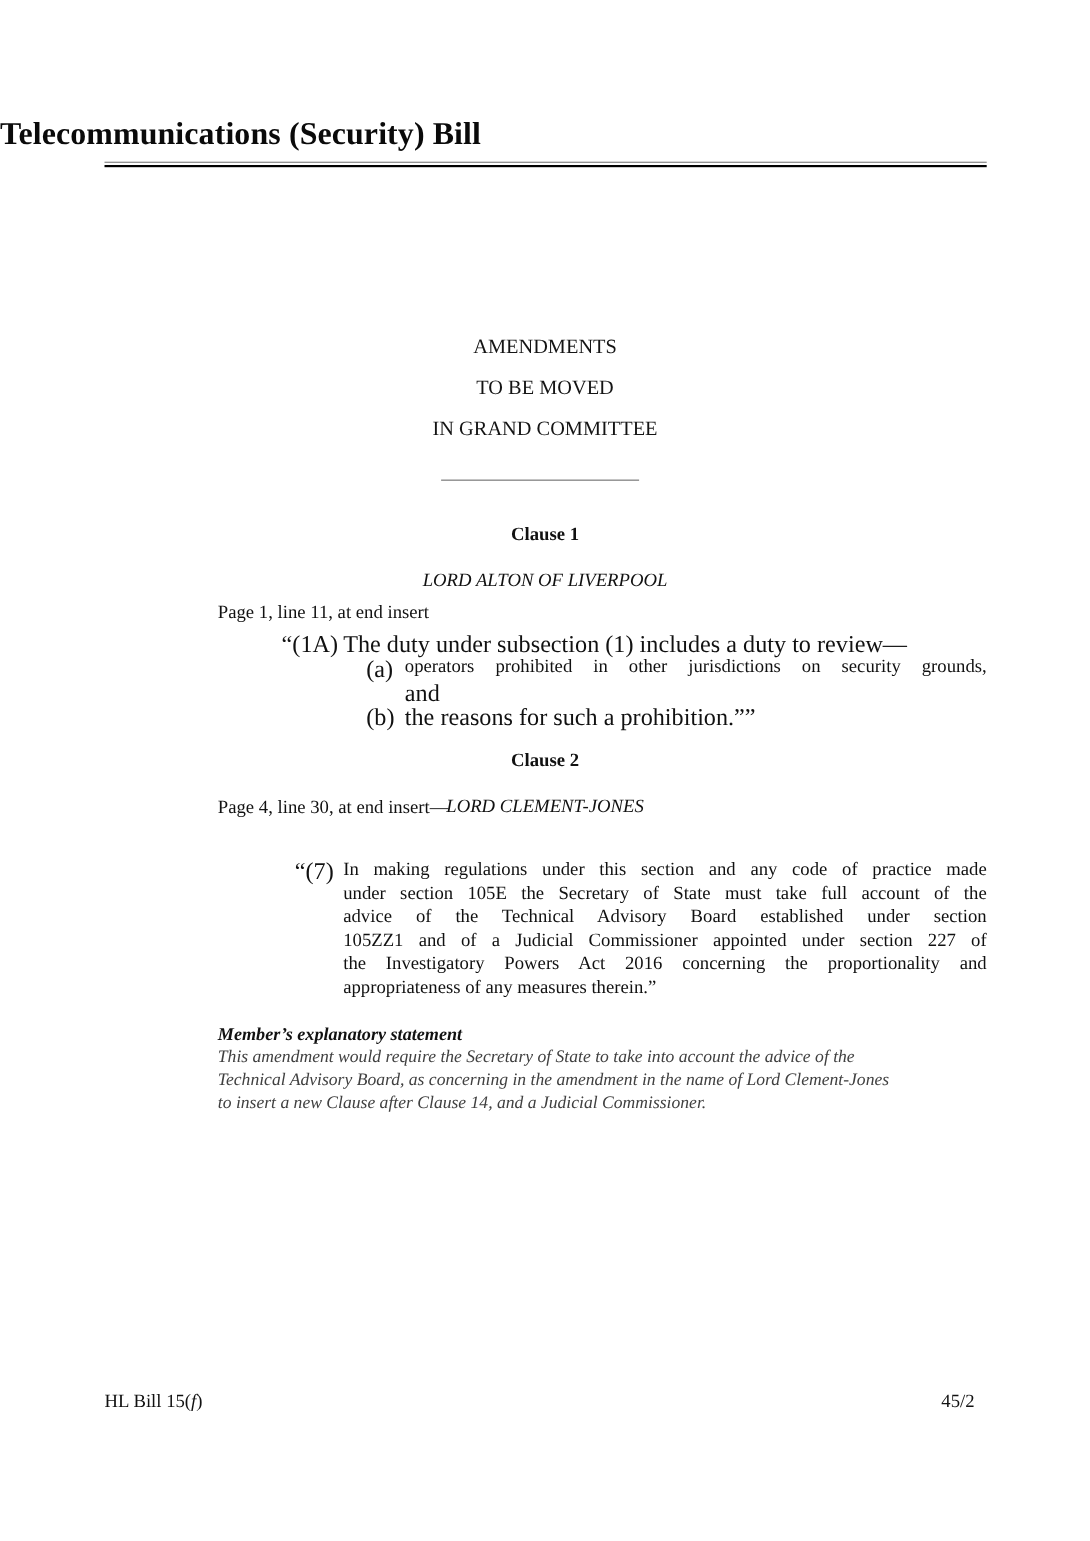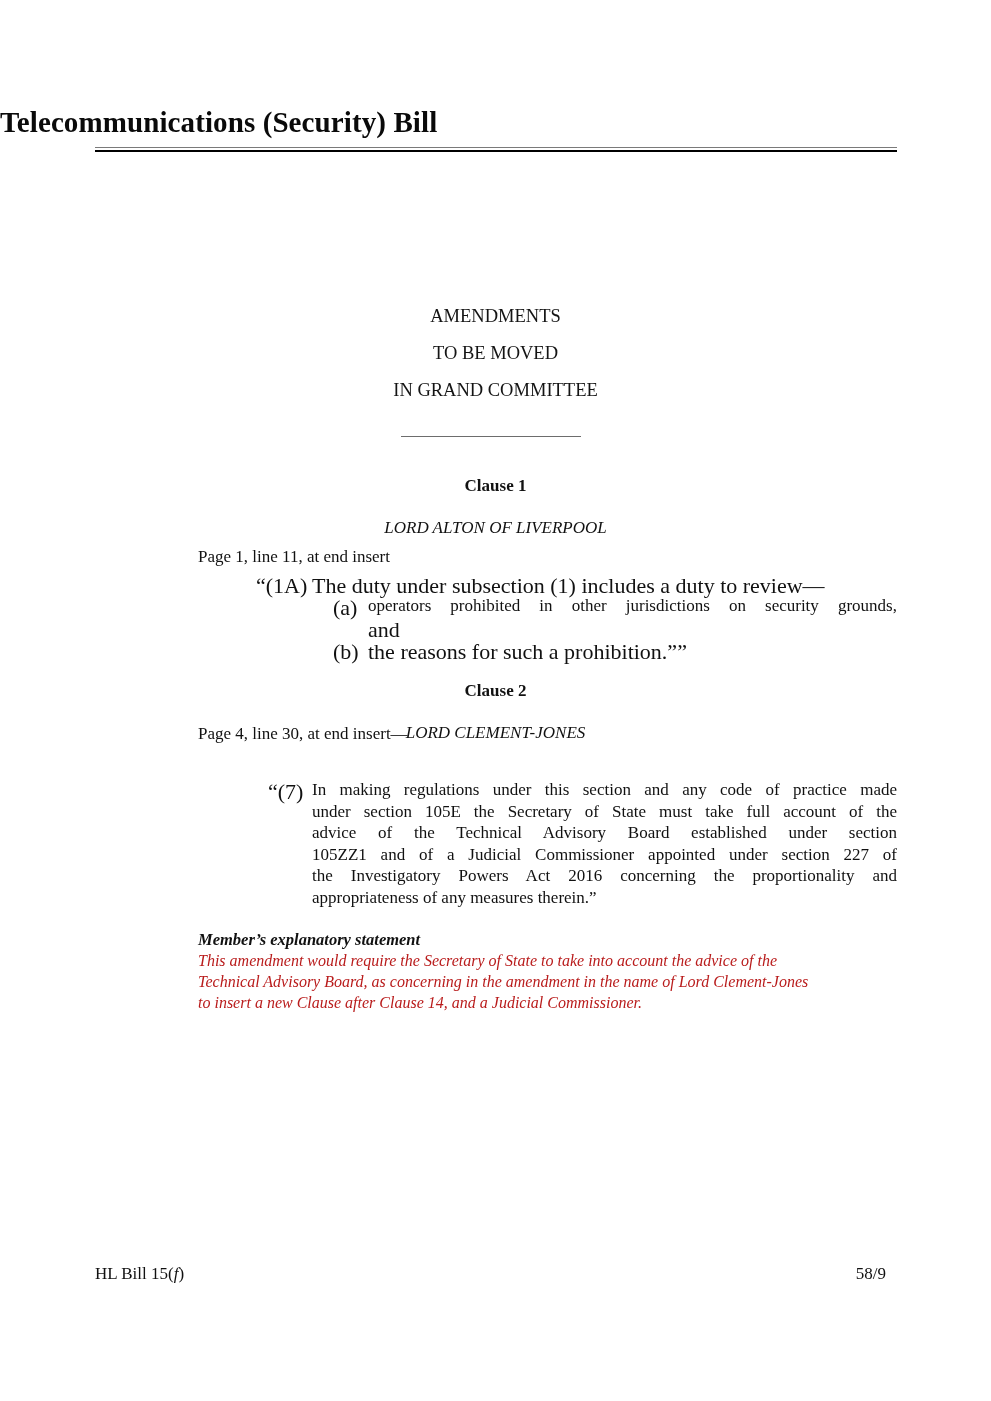--- a/index.html
+++ b/index.html
@@ -81,21 +81,21 @@
       font-size: 16.5px;
       font-weight: bold;
       font-style: italic;
       white-space: nowrap;
     }
     .stmt-body {
       left: 198px; width: 699px;
       font-size: 16px;
       font-style: italic;
       line-height: 21px;
-      color: #b91c1c;
+      color: #404040;
     }
 
     
     .footer-left {
       left: 95px; top: 1264px;
       font-size: 17px;
       white-space: nowrap;
     }
     .footer-right {
       right: 105px; top: 1264px;
@@ -140,13 +140,13 @@
 <div class="abs para-text justify-last" style="left:312px; width:585px; top:843.8px;">105ZZ1 and of a Judicial Commissioner appointed under section 227 of</div>
 <div class="abs para-text justify-last" style="left:312px; width:585px; top:865.4px;">the Investigatory Powers Act 2016 concerning the proportionality and</div>
 <div class="abs para-text" style="left:312px; width:585px; top:887px; white-space:nowrap;">appropriateness of any measures therein.”</div>
 
 <div class="abs stmt-heading" style="top:930px;">Member’s explanatory statement</div>
 <div class="abs stmt-body" style="top:950px; white-space:nowrap;">This amendment would require the Secretary of State to take into account the advice of the</div>
 <div class="abs stmt-body" style="top:971px; white-space:nowrap;">Technical Advisory Board, as concerning in the amendment in the name of Lord Clement-Jones</div>
 <div class="abs stmt-body" style="top:992px; white-space:nowrap;">to insert a new Clause after Clause 14, and a Judicial Commissioner.</div>
 
 <div class="abs footer-left"><span>HL Bill 15(</span><i>f</i><span>)</span></div>
-<div class="abs footer-right">58/9</div>
+<div class="abs footer-right">45/2</div>
 
 </body></html>

